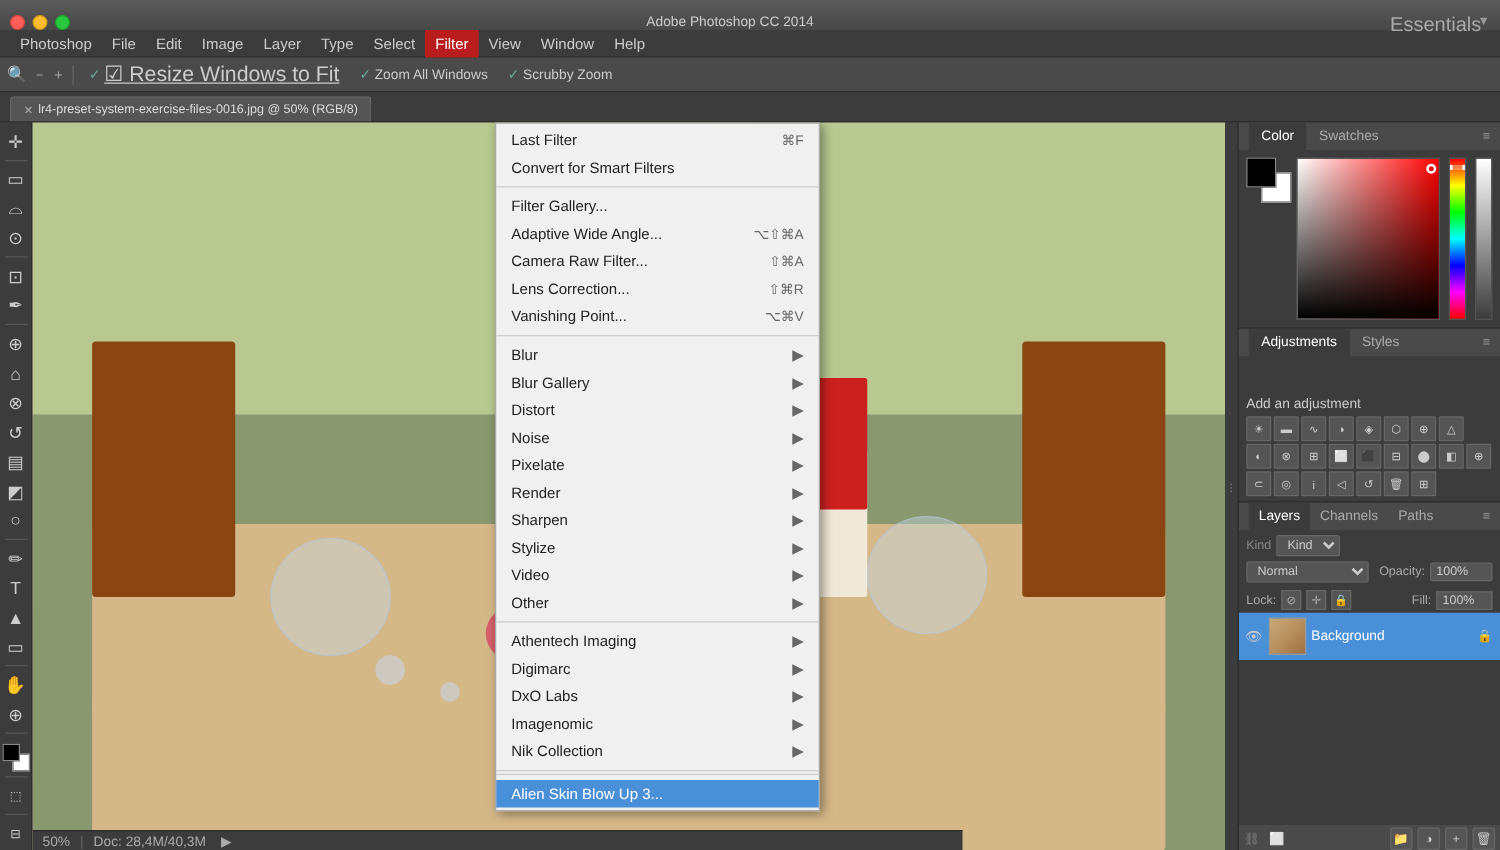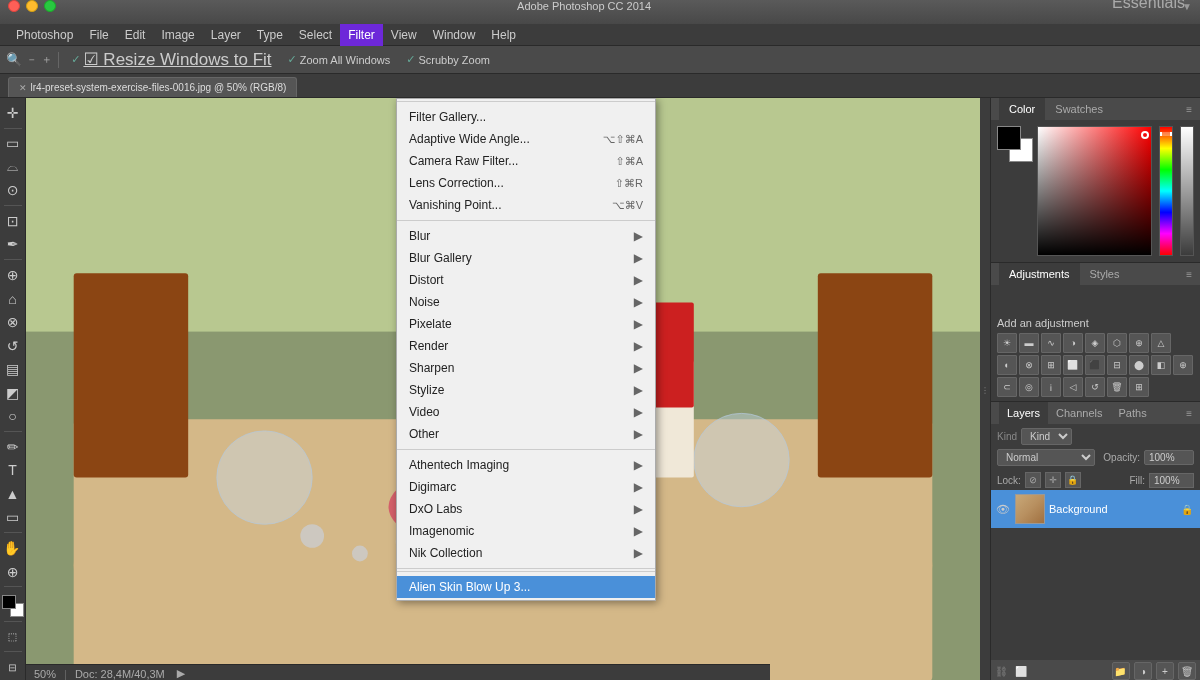--- a/index.html
+++ b/index.html
@@ -1,19 +1,19 @@
 <!DOCTYPE html>
 <html><head>
   <meta charset="utf-8">
   <style>
     * { margin: 0; padding: 0; box-sizing: border-box; }
     body { width: 1200px; height: 680px; overflow: hidden; background: #3c3c3c; font-family: -apple-system, 'Helvetica Neue', Arial, sans-serif; font-size: 12px; color: #ccc; }
 
     
-    .title-bar { height: 22px; background: linear-gradient(to bottom, #5a5a5a, #484848); display: flex; align-items: flex-end; padding: 12px 8px; gap: 6px; }
+    .title-bar { height: 22px; background: linear-gradient(to bottom, #5a5a5a, #484848); display: flex; align-items: flex-start; padding: 12px 8px; gap: 6px; }
     .traffic-light { width: 12px; height: 12px; border-radius: 50%; cursor: pointer; }
     .tl-red { background: #ff5f57; border: 1px solid #e0443e; }
     .tl-yellow { background: #febc2e; border: 1px solid #d4a012; }
     .tl-green { background: #28c840; border: 1px solid #1aab29; }
     .title-text { flex: 1; text-align: center; font-size: 11px; color: #ccc; }
 
     
     .menu-bar { height: 22px; background: #3c3c3c; display: flex; align-items: center; padding: 0 8px; gap: 0; border-bottom: 1px solid #2a2a2a; }
     .menu-item { padding: 0 8px; height: 22px; display: flex; align-items: center; font-size: 12px; color: #ccc; cursor: pointer; }
 
@@ -121,21 +121,21 @@
 </div>
 
 <div class="menu-bar">
   <div class="menu-item">Photoshop</div>
   <div class="menu-item">File</div>
   <div class="menu-item">Edit</div>
   <div class="menu-item">Image</div>
   <div class="menu-item">Layer</div>
   <div class="menu-item">Type</div>
   <div class="menu-item">Select</div>
-  <div class="menu-item" style="background:#6d28d9; color:#fff;">Filter</div>
+  <div class="menu-item" style="background:#b91c1c; color:#fff;">Filter</div>
   <div class="menu-item">View</div>
   <div class="menu-item">Window</div>
   <div class="menu-item">Help</div>
 </div>
 
 <div class="toolbar">
   <div style="display:flex; align-items:center; gap:4px; color:#ccc; font-size:13px;">
     <span>🔍</span>
     <span style="font-size:11px; color:#aaa;">－</span>
     <span style="font-size:11px; color:#aaa;">＋</span>
@@ -230,20 +230,29 @@
 
         <rect x="55%" y="45%" width="15%" height="20%" fill="#f0e8d8" rx="2"></rect>
         <rect x="57%" y="35%" width="13%" height="18%" fill="#cc2020" rx="2"></rect>
 
         <ellipse cx="42%" cy="75%" rx="3%" ry="2%" fill="rgba(240,240,240,0.8)"></ellipse>
       </svg>
     </div>
 
     <div class="dropdown-menu" style="left: 370px; top: 0px;">
 
+      <div class="menu-section">
+        <div class="menu-row">
+          <span>Last Filter</span>
+          <span class="shortcut">⌘F</span>
+        </div>
+        <div class="menu-row">
+          <span>Convert for Smart Filters</span>
+        </div>
+      </div>
       <div class="menu-divider"></div>
       <div class="menu-section">
         <div class="menu-row">
           <span>Filter Gallery...</span>
         </div>
         <div class="menu-row">
           <span>Adaptive Wide Angle...</span>
           <span class="shortcut">⌥⇧⌘A</span>
         </div>
         <div class="menu-row">

